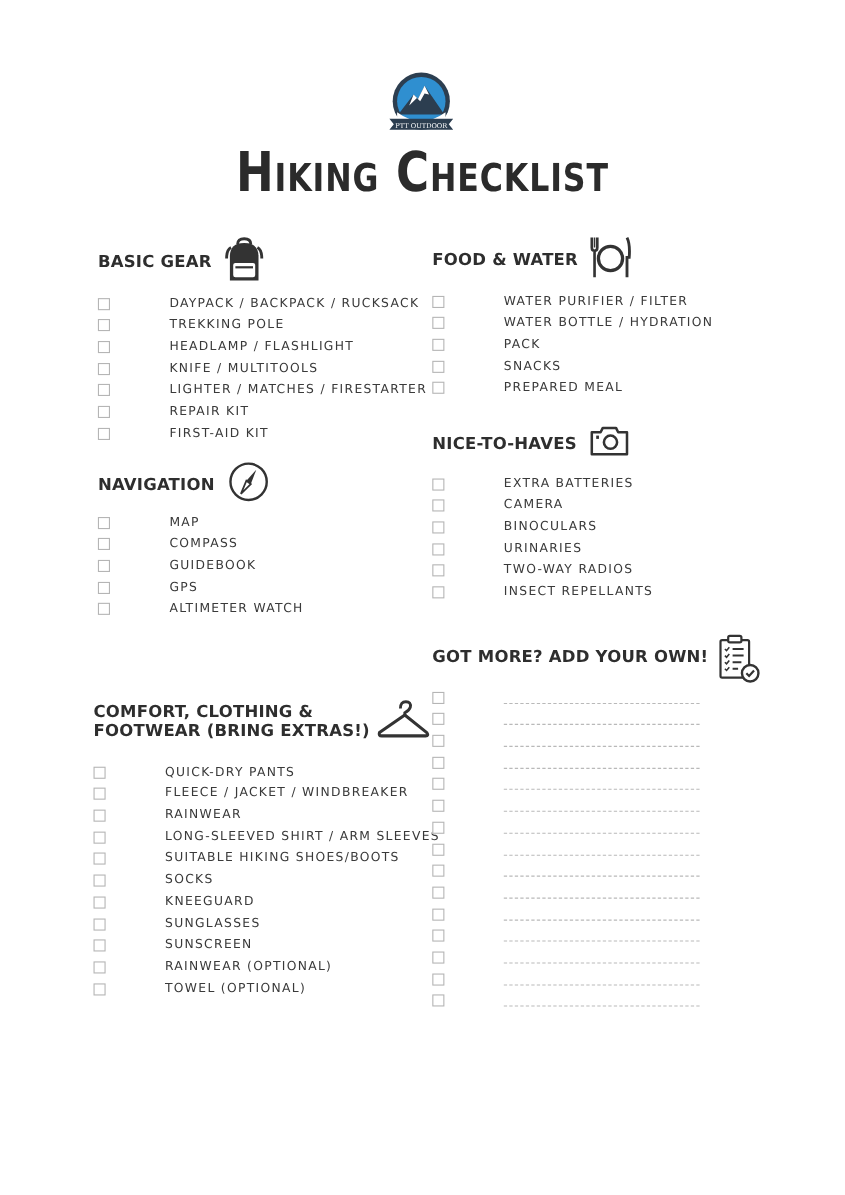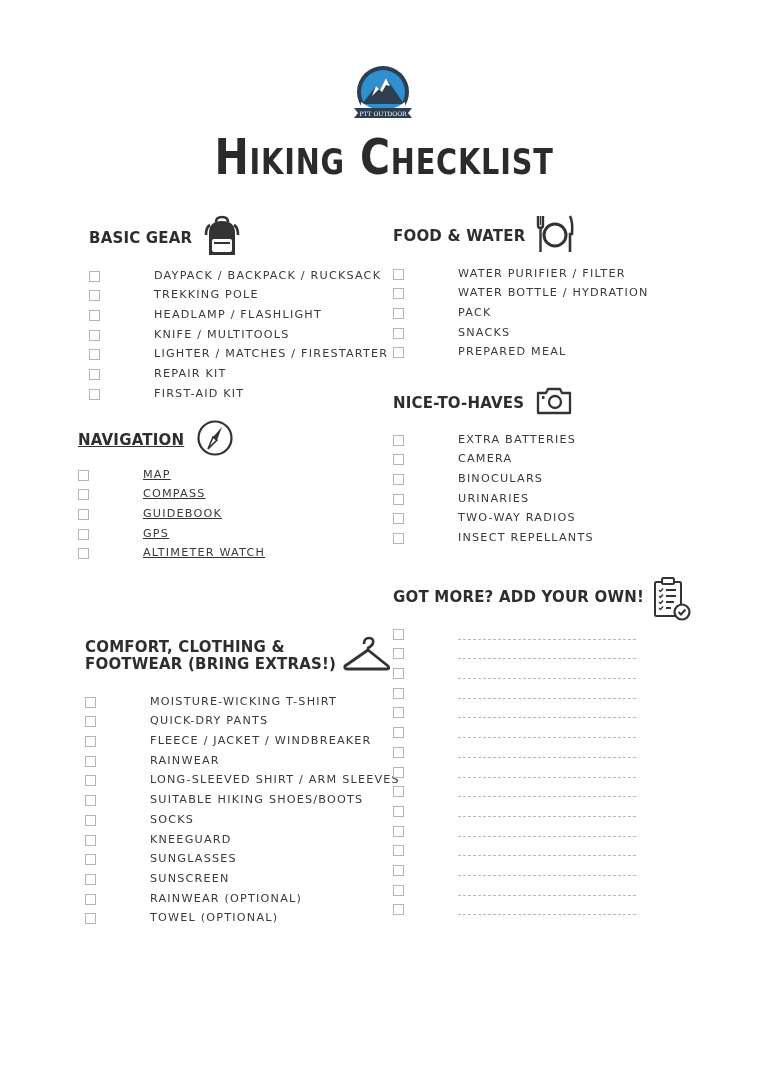--- a/index.html
+++ b/index.html
@@ -91,21 +91,21 @@
         <span class="cb"></span>
         <span class="lbl">REPAIR KIT</span>
       </li>
     <li class="item">
         <span class="cb"></span>
         <span class="lbl">FIRST-AID KIT</span>
       </li>
   </ul>
 </div>
 
-<div class="section" style="left:78px; top:421px;text-decoration:underline;">
+<div class="section" style="left:89px; top:421px;">
   <div class="sec-head" style="height:38px;">
     <span class="sec-title">NAVIGATION</span>
     <span class="sec-icon" style="margin-left:12px;">
       <svg width="38" height="38" viewBox="0 0 38 38">
         <circle cx="19" cy="19" r="16.5" fill="none" stroke="#333" stroke-width="2.2"></circle>
         <path d="M26 8 L21 21 L17 18 Z" fill="#333"></path>
         <path d="M17 18 L21 21 L12 30 Z" fill="none" stroke="#333" stroke-width="1.6"></path>
       </svg>
     </span>
   </div>
@@ -140,24 +140,20 @@
       <span style="display:block;">FOOTWEAR (BRING EXTRAS!)</span>
     </span>
     <span class="sec-icon" style="margin-left:6px;">
       <svg width="50" height="36" viewBox="0 0 50 36">
         <path d="M22 8 Q22 2 27 2 Q32 2 31 7 Q30 10 26 12 L26 14" fill="none" stroke="#333" stroke-width="2.6"></path>
         <path d="M26 14 L3 30 Q2 33 5 33 L45 33 Q48 33 46 30 Z" fill="none" stroke="#333" stroke-width="2.8" stroke-linejoin="round"></path>
       </svg>
     </span>
   </div>
   <ul class="list" style="margin-top:12px;">
-    <li class="item">
-        <span class="cb"></span>
-        <span class="lbl">MOISTURE-WICKING T-SHIRT</span>
-      </li>
     <li class="item">
         <span class="cb"></span>
         <span class="lbl">QUICK-DRY PANTS</span>
       </li>
     <li class="item">
         <span class="cb"></span>
         <span class="lbl">FLEECE / JACKET / WINDBREAKER</span>
       </li>
     <li class="item">
         <span class="cb"></span>

